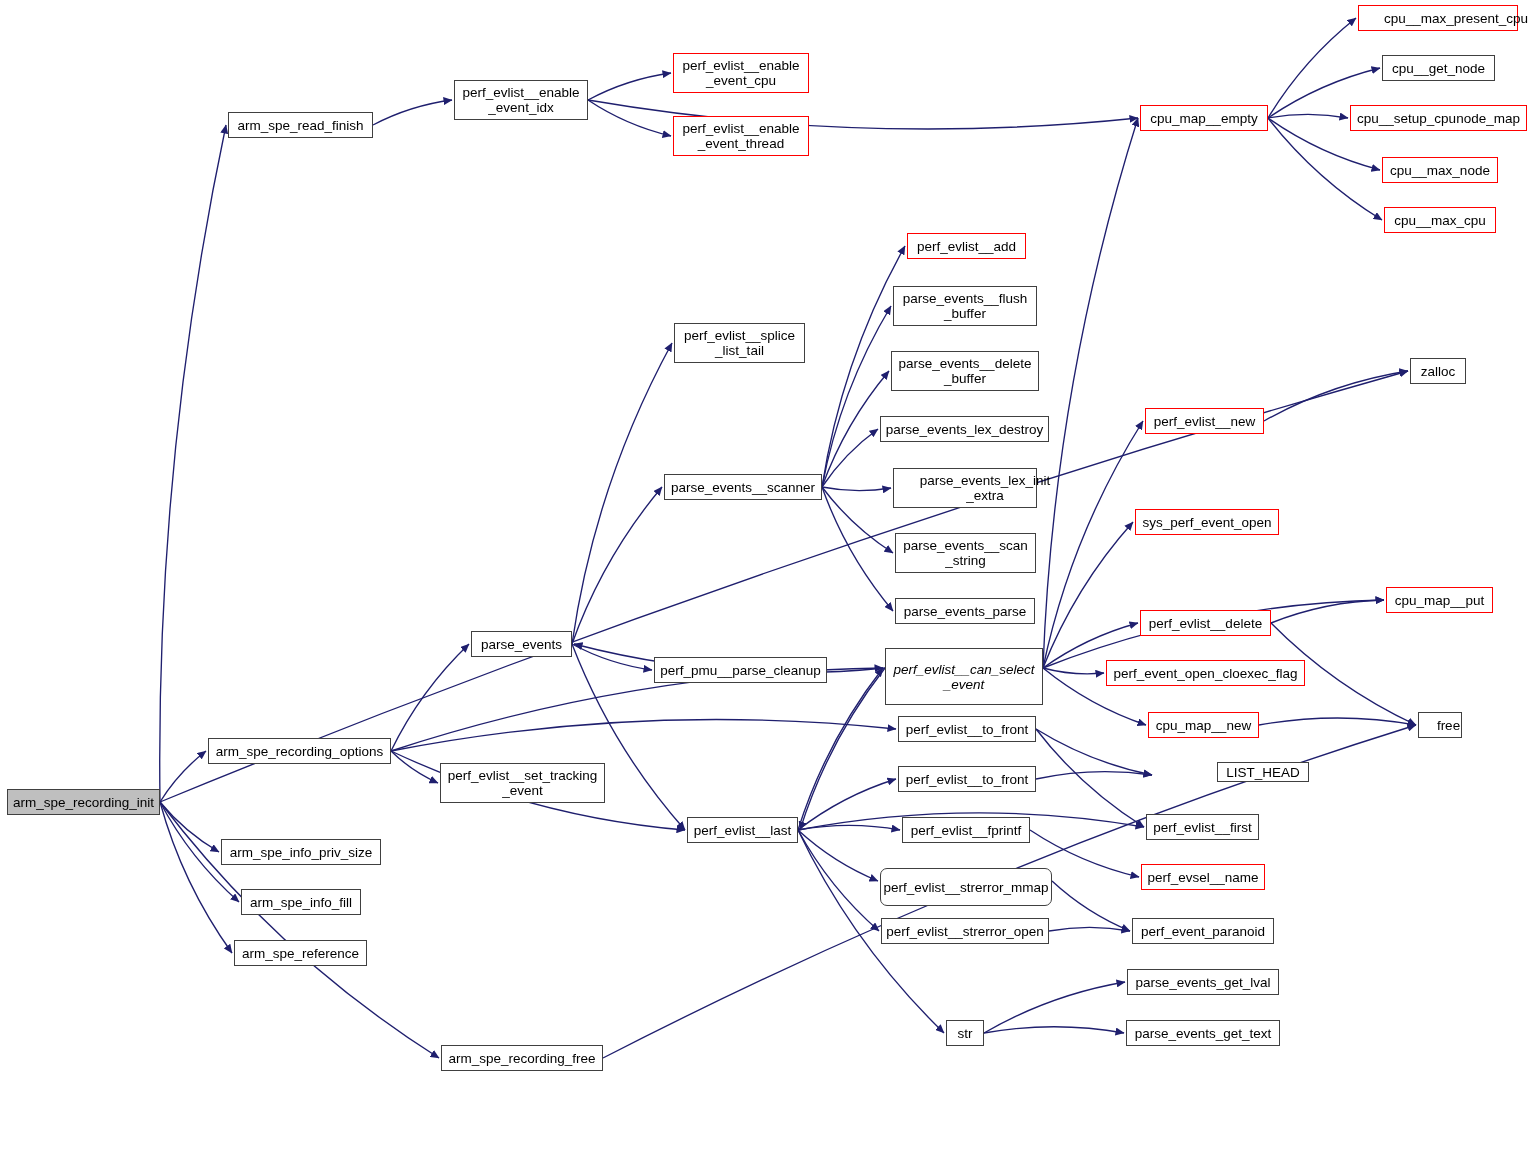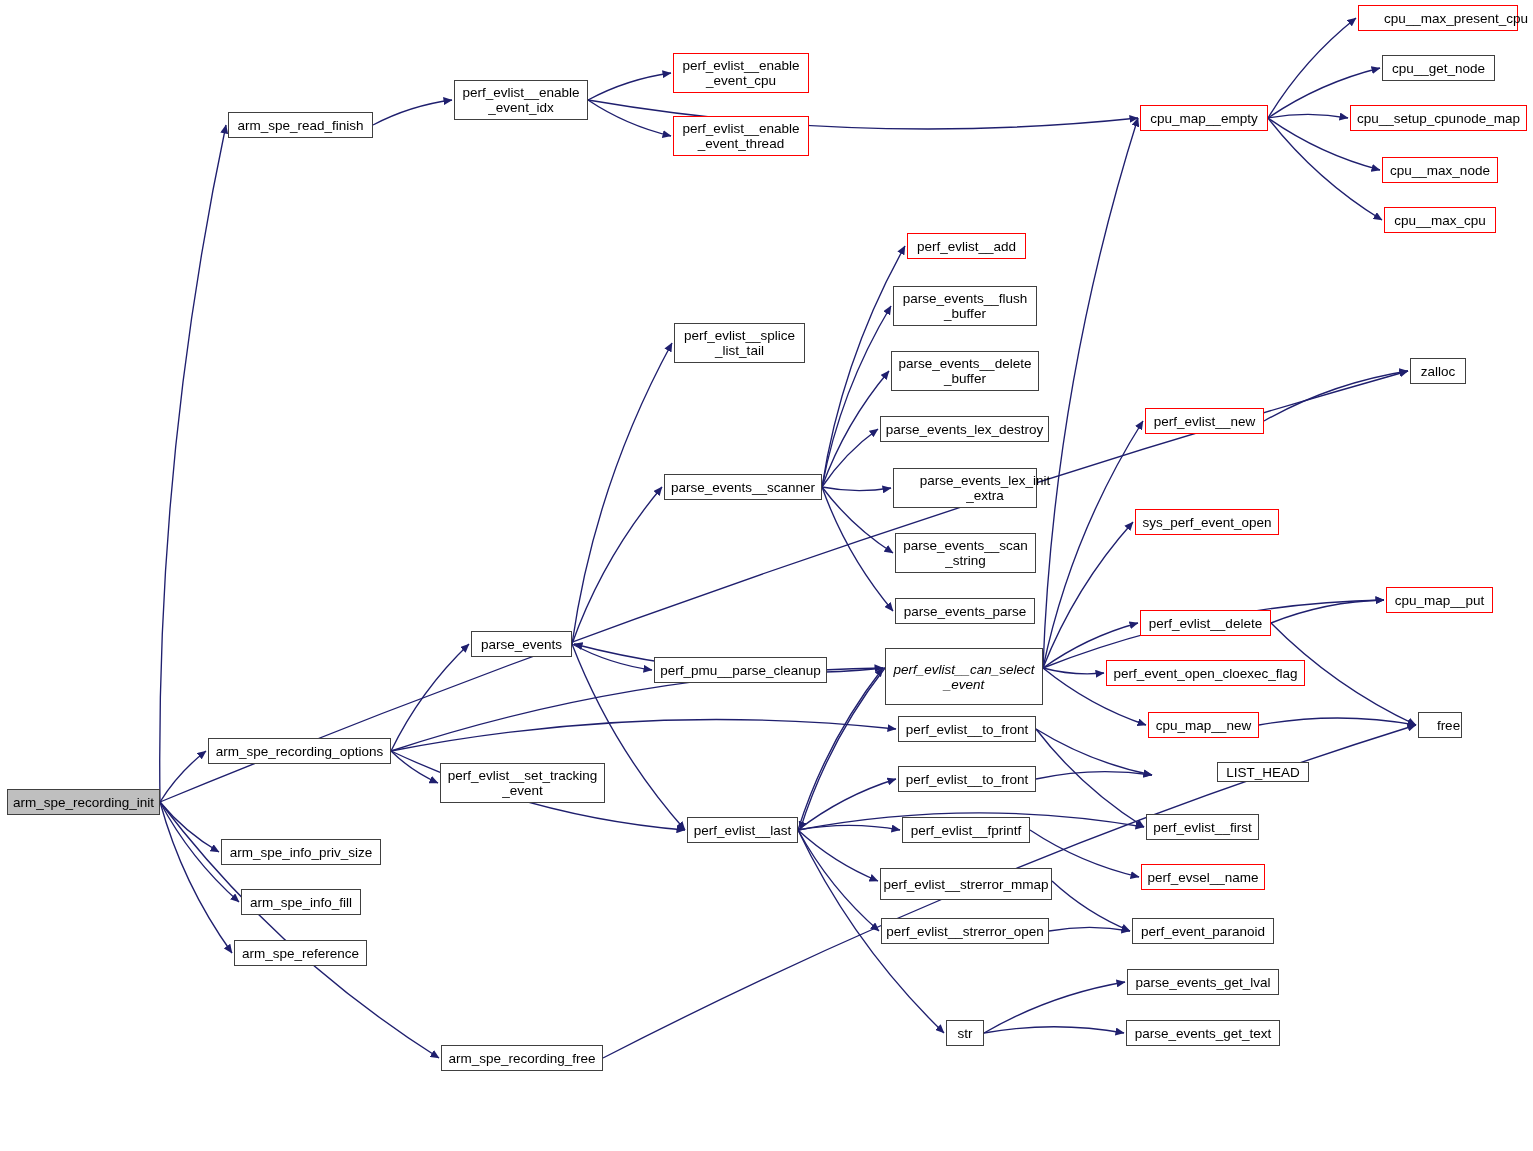--- a/index.html
+++ b/index.html
@@ -149,21 +149,21 @@
     <div class="node" style="left: 208px; top: 738px; width: 183px; height: 26px;">arm_spe_recording_options</div>
     <div class="node" style="left: 440px; top: 763px; width: 165px; height: 40px;">perf_evlist__set_tracking
 _event</div>
     <div class="node" style="left: 898px; top: 716px; width: 138px; height: 26px;">perf_evlist__to_front</div>
     <div class="node" style="left: 898px; top: 766px; width: 138px; height: 26px;">perf_evlist__to_front</div>
     <div class="node" style="left: 1196px; top: 762px; width: 92px; height: 20px; margin-left: 21px;">LIST_HEAD</div>
     <div class="node" style="left: 687px; top: 817px; width: 111px; height: 26px;">perf_evlist__last</div>
     <div class="node" style="left: 902px; top: 817px; width: 128px; height: 26px;">perf_evlist__fprintf</div>
     <div class="node" style="left: 1146px; top: 814px; width: 113px; height: 26px;">perf_evlist__first</div>
     <div class="node red" style="left: 1141px; top: 864px; width: 124px; height: 26px;">perf_evsel__name</div>
-    <div class="node" style="left: 880px; top: 868px; width: 172px; height: 32px;">perf_evlist__strerror_mmap</div>
+    <div class="node" style="left: 880px; top: 868px; width: 172px; height: 38px; border-radius: 7px;">perf_evlist__strerror_mmap</div>
     <div class="node" style="left: 881px; top: 918px; width: 168px; height: 26px;">perf_evlist__strerror_open</div>
     <div class="node" style="left: 1132px; top: 918px; width: 142px; height: 26px;">perf_event_paranoid</div>
     <div class="node" style="left: 221px; top: 839px; width: 160px; height: 26px;">arm_spe_info_priv_size</div>
     <div class="node" style="left: 241px; top: 889px; width: 120px; height: 26px;">arm_spe_info_fill</div>
     <div class="node" style="left: 234px; top: 940px; width: 133px; height: 26px;">arm_spe_reference</div>
     <div class="node" style="left: 946px; top: 1020px; width: 38px; height: 26px;">str</div>
     <div class="node" style="left: 1127px; top: 969px; width: 152px; height: 26px;">parse_events_get_lval</div>
     <div class="node" style="left: 1126px; top: 1020px; width: 154px; height: 26px;">parse_events_get_text</div>
     <div class="node" style="left: 441px; top: 1045px; width: 162px; height: 26px;">arm_spe_recording_free</div>
   </div>

